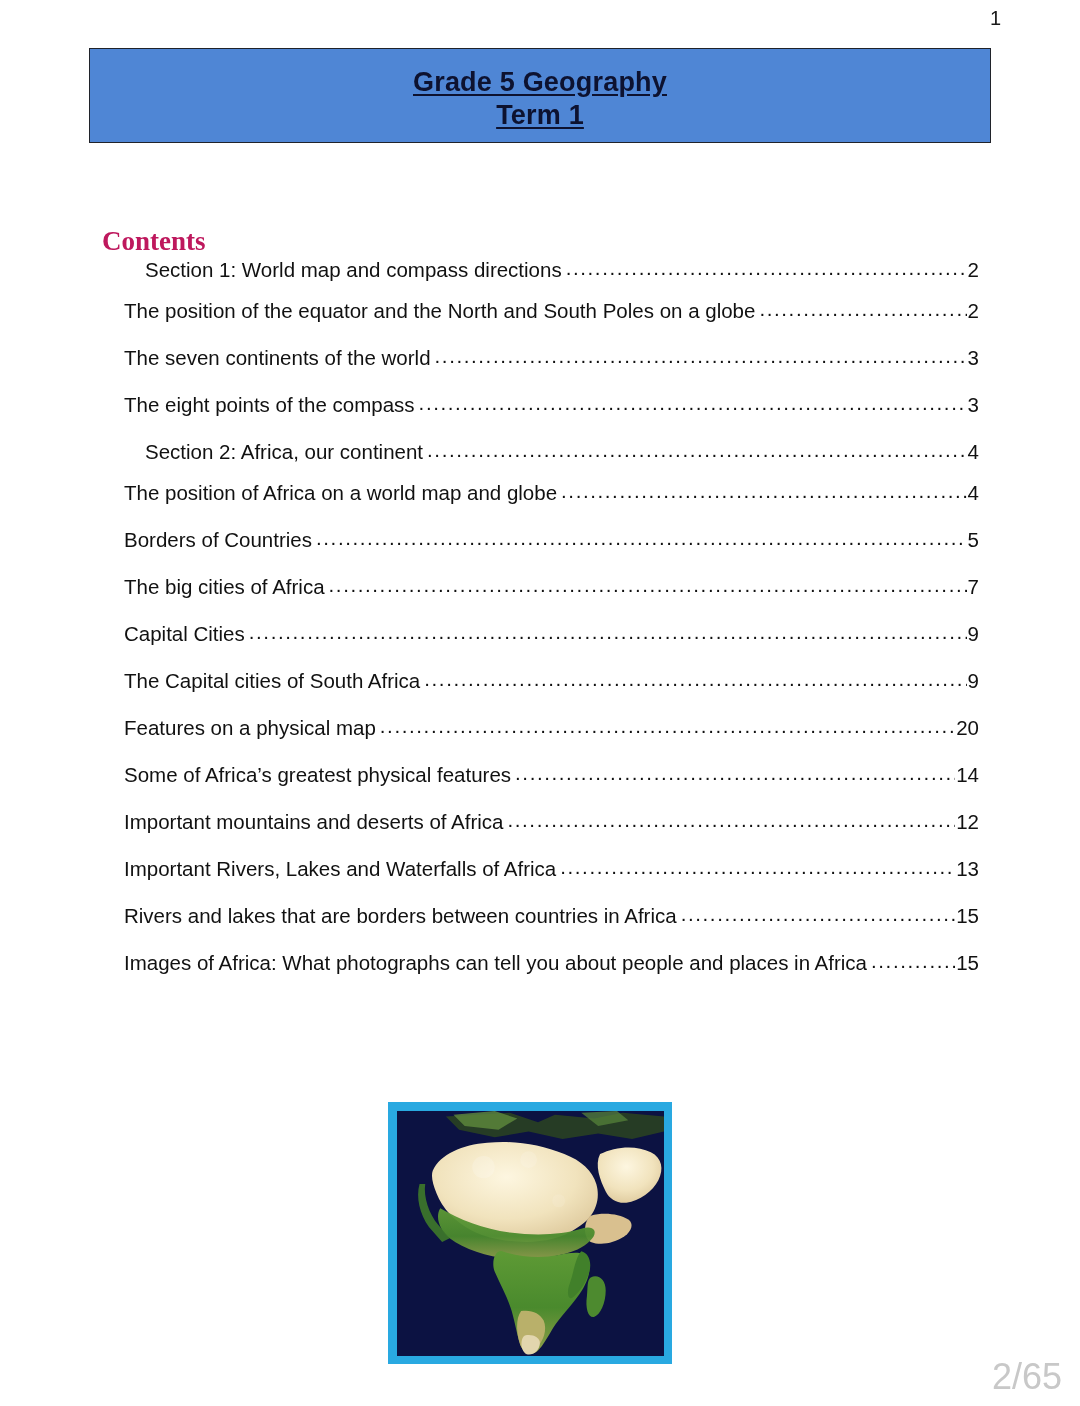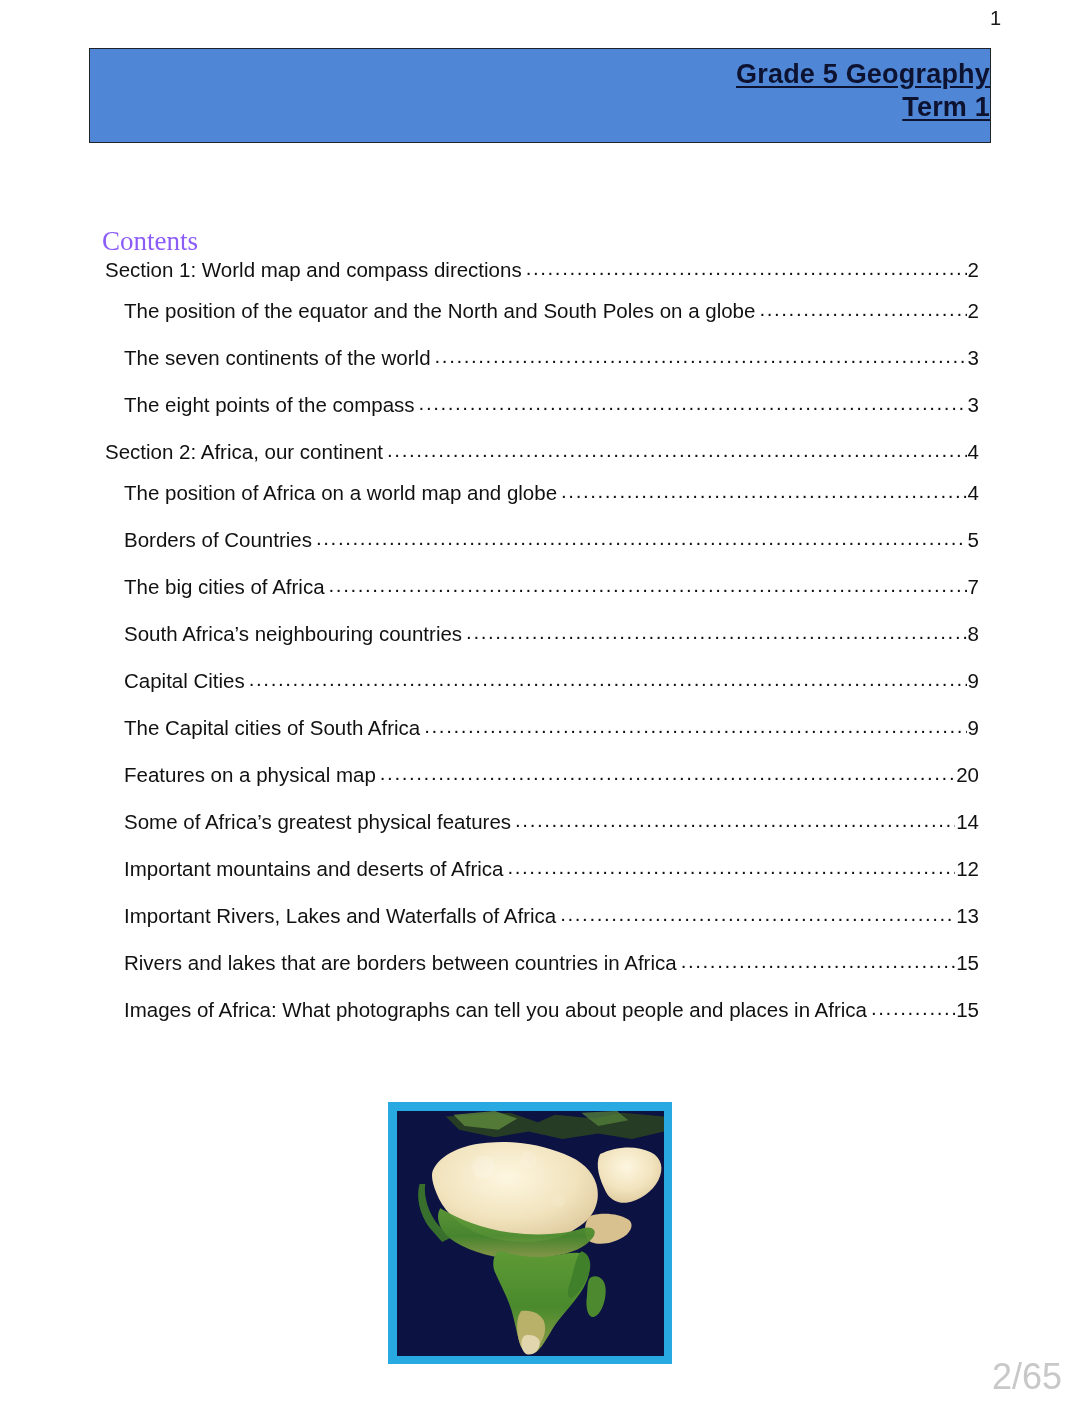--- a/index.html
+++ b/index.html
@@ -32,64 +32,65 @@
     position: absolute;
     left: 89px;
     top: 48px;
     width: 902px;
     height: 95px;
     background: #4f86d5;
     border: 1px solid #20232a;
     box-sizing: border-box;
   }
   .title-banner-inner {
-    padding-top: 9px;
-    text-align: right;
+    padding-top: 17px;
+    text-align: center;
   }
   .title-line {
     font-family: "Liberation Sans", sans-serif;
     font-weight: bold;
     font-size: 27px;
     line-height: 33px;
     color: #0d1230;
     text-decoration: underline;
     text-underline-offset: 3px;
     letter-spacing: 0.2px;
     display: block;
   }
 
   
   .contents-heading {
     position: absolute;
     left: 102px;
     top: 225px;
     font-family: "Liberation Serif", serif;
-    font-weight: normal;
+    font-weight: bold;
     font-size: 27px;
     line-height: 32px;
-    color: #8b5cf6;
+    color: #be185d;
   }
 
   .toc {
     position: absolute;
     left: 105px;
     top: 258px;
     width: 874px;
   }
 
   .toc-row {
     display: flex;
     align-items: baseline;
     font-size: 20.5px;
     line-height: 24px;
     color: #111111;
     white-space: nowrap;
   }
   .toc-row.level-1 {
     margin-bottom: 17px;
+    margin-left: 40px;
   }
   .toc-row.level-2 {
     padding-left: 19px;
     margin-bottom: 23px;
   }
   .toc-row.last {
     margin-bottom: 0;
   }
 
   .toc-label {
@@ -214,26 +215,20 @@
       <span class="toc-label">Borders of Countries</span>
       <span class="toc-gap"></span>
       <span class="toc-leader"></span>
       <span class="toc-page">5</span>
     </div>
     <div class="toc-row level-2">
       <span class="toc-label">The big cities of Africa</span>
       <span class="toc-gap"></span>
       <span class="toc-leader"></span>
       <span class="toc-page">7</span>
-    </div>
-    <div class="toc-row level-2">
-      <span class="toc-label">South Africa’s neighbouring countries</span>
-      <span class="toc-gap"></span>
-      <span class="toc-leader"></span>
-      <span class="toc-page">8</span>
     </div>
     <div class="toc-row level-2">
       <span class="toc-label">Capital Cities</span>
       <span class="toc-gap"></span>
       <span class="toc-leader"></span>
       <span class="toc-page">9</span>
     </div>
     <div class="toc-row level-2">
       <span class="toc-label">The Capital cities of South Africa</span>
       <span class="toc-gap"></span>

